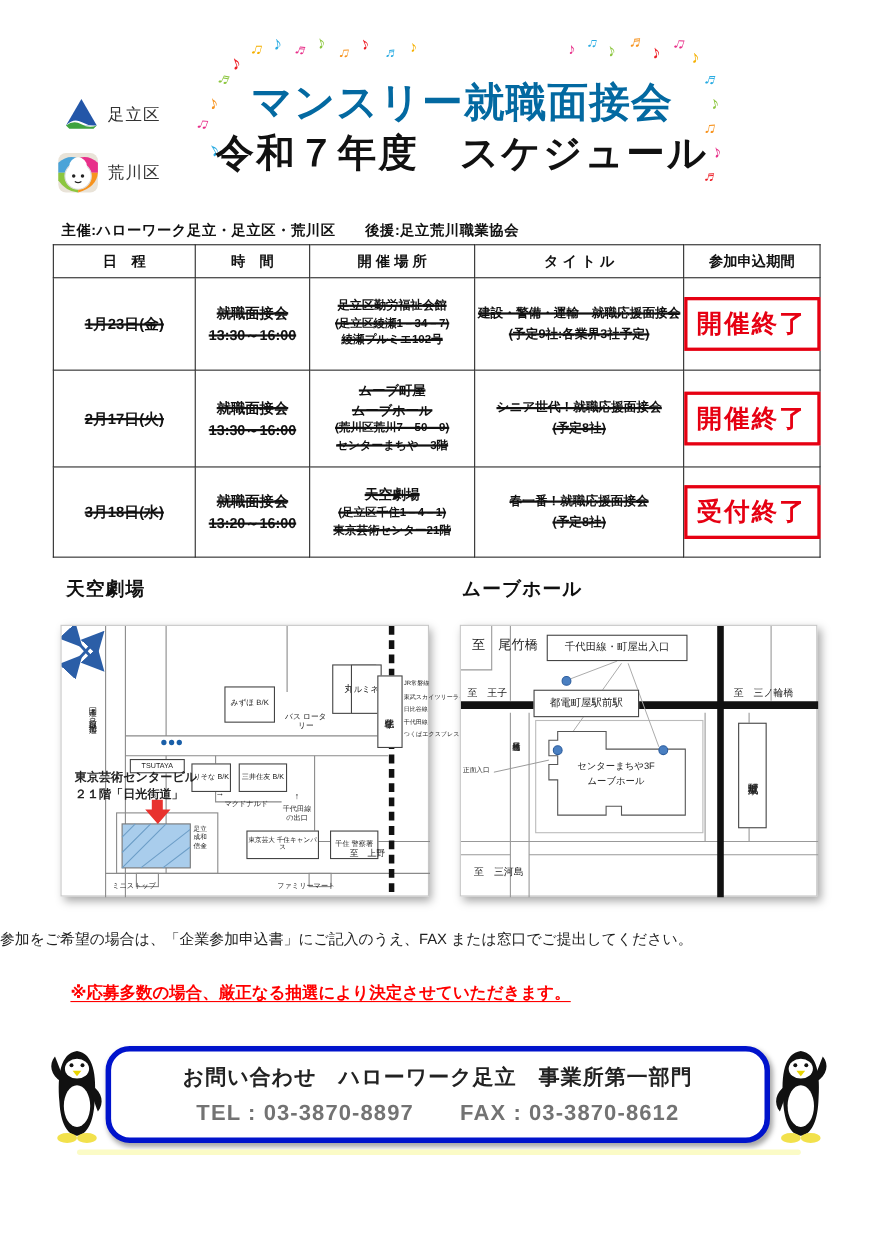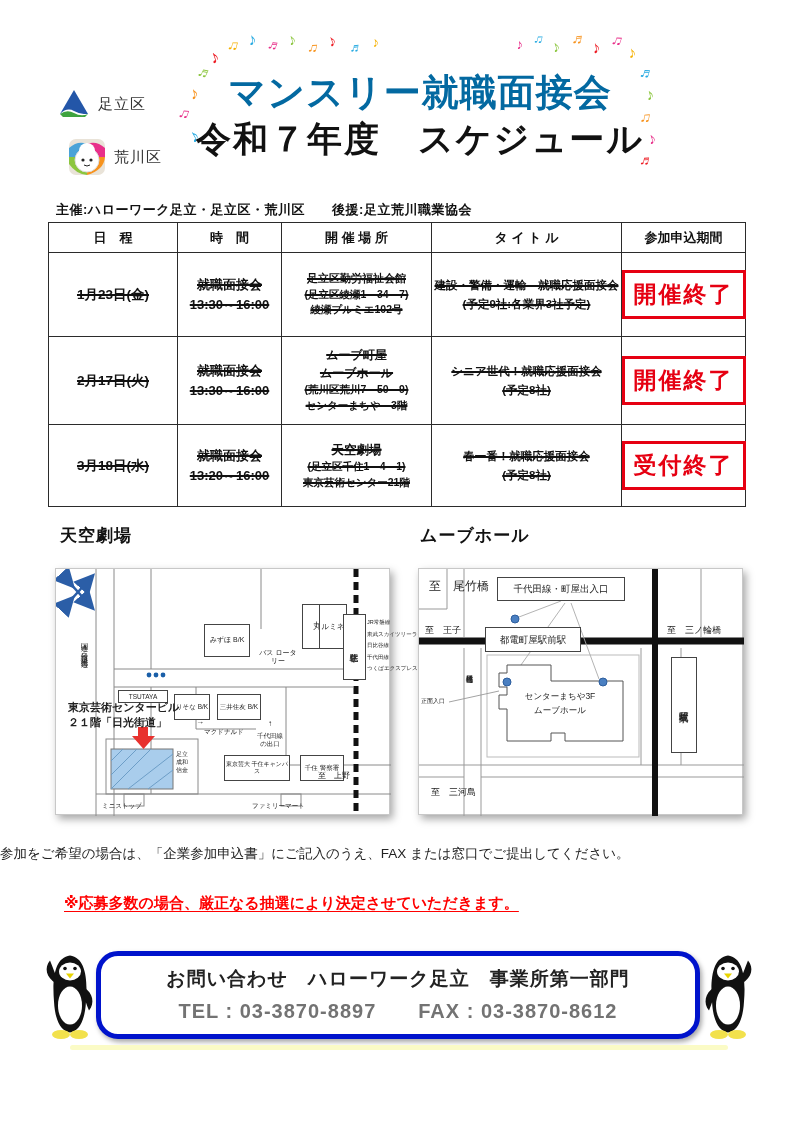--- a/index.html
+++ b/index.html
@@ -58,21 +58,21 @@
 <div class="page">
 
   <div class="logo-row" style="left:58px; top:88px;">
     <svg width="32" height="32" viewBox="0 0 32 32">
       <polygon points="16,2 30,26 2,26" fill="#2356a8"></polygon>
       <path d="M2,26 Q9,19 16,23 T30,26 L30,26 L2,26 Z" fill="#fff"></path>
       <path d="M2,26 Q9,21 16,25 T30,26 L27,29 H5 Z" fill="#3fa33f"></path>
     </svg>
     <span class="logo-label">足立区</span>
   </div>
-  <div class="logo-row" style="left:68px; top:138px;text-align:center;">
+  <div class="logo-row" style="left:52px; top:138px;text-align:center;">
     <svg width="38" height="38" viewBox="0 0 38 38">
       <rect x="1" y="1" width="36" height="36" rx="7" fill="#e9e3d8"></rect>
       <path d="M1,10 Q10,2 19,6 L19,19 L1,19 Z" fill="#4aa3d8"></path>
       <path d="M19,6 Q28,2 37,10 L37,19 L19,19 Z" fill="#e8308a"></path>
       <path d="M1,19 L19,19 L19,37 Q8,36 1,26 Z" fill="#8cc63f"></path>
       <path d="M19,19 L37,19 Q36,32 19,37 Z" fill="#f7931e"></path>
       <circle cx="19" cy="22" r="12" fill="#fff" stroke="#ddd"></circle>
       <circle cx="19" cy="13" r="8" fill="#fff"></circle>
       <circle cx="15" cy="22" r="1.6" fill="#222"></circle>
       <circle cx="23" cy="22" r="1.6" fill="#222"></circle>

